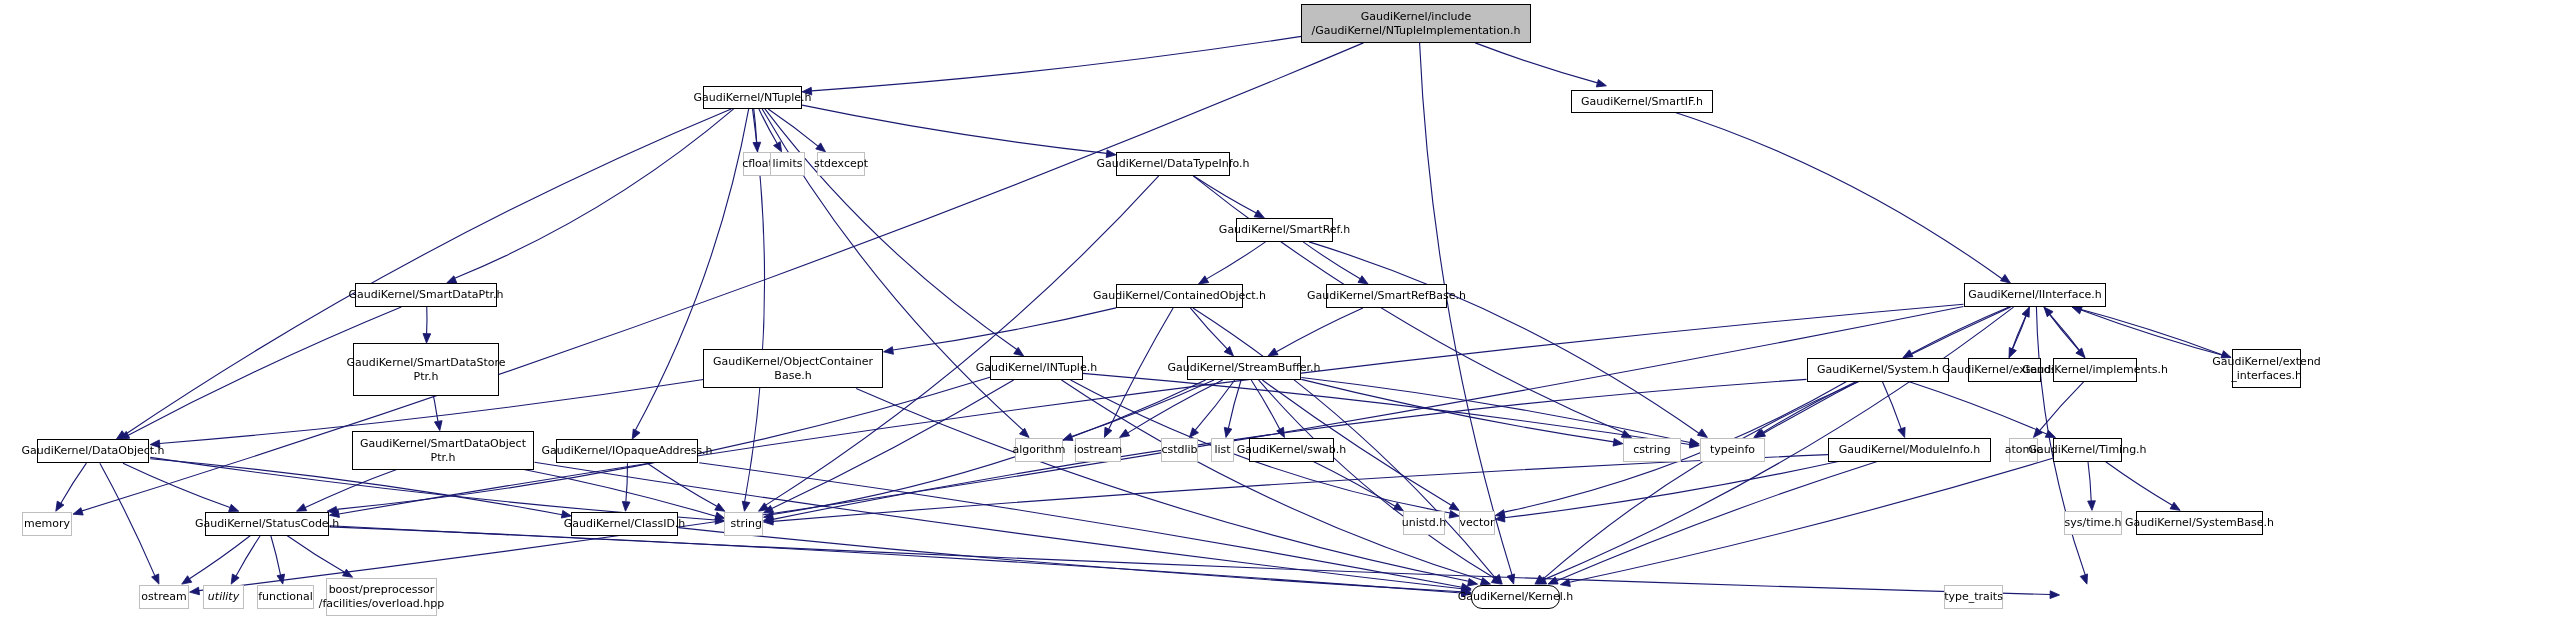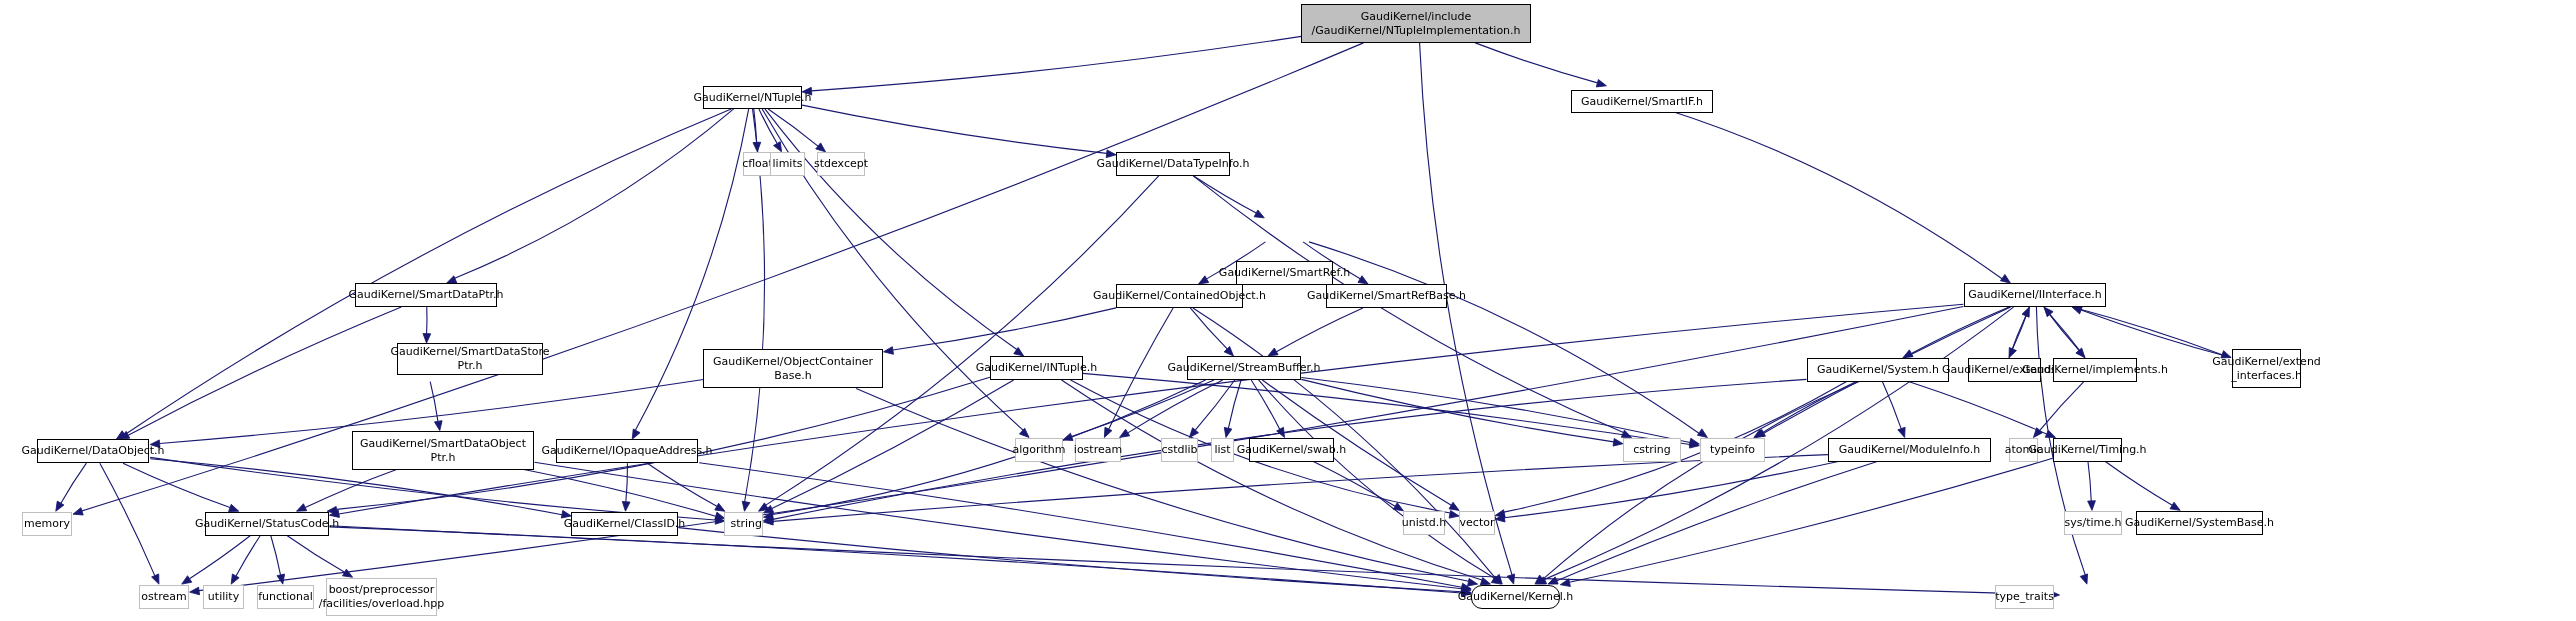--- a/index.html
+++ b/index.html
@@ -202,26 +202,26 @@
 
 <div id="nodes">
     <div class="node root" style="left: 1301px; top: 4.3px; width: 230px; height: 39px;"><span>GaudiKernel/include
 /GaudiKernel/NTupleImplementation.h</span></div>
     <div class="node local" style="left: 703px; top: 86px; width: 99px; height: 23px;"><span>GaudiKernel/NTuple.h</span></div>
     <div class="node local" style="left: 1571px; top: 90px; width: 142px; height: 23px;"><span>GaudiKernel/SmartIF.h</span></div>
     <div class="node system" style="left: 743px; top: 152px; width: 29px; height: 24px; color: rgb(0, 0, 0);"><span style="color: rgb(0, 0, 0);">cfloat</span></div>
     <div class="node system" style="left: 770px; top: 152px; width: 35px; height: 24px; color: rgb(0, 0, 0);"><span style="color: rgb(0, 0, 0);">limits</span></div>
     <div class="node system" style="left: 817px; top: 152px; width: 48px; height: 24px; color: rgb(0, 0, 0);"><span style="color: rgb(0, 0, 0);">stdexcept</span></div>
     <div class="node local" style="left: 1116px; top: 152px; width: 114px; height: 24px;"><span>GaudiKernel/DataTypeInfo.h</span></div>
-    <div class="node local" style="left: 1236px; top: 218px; width: 97px; height: 24px; margin-top: 43px;"><span>GaudiKernel/SmartRef.h</span></div>
+    <div class="node local" style="left: 1236px; top: 218px; width: 97px; height: 24px;"><span>GaudiKernel/SmartRef.h</span></div>
     <div class="node local" style="left: 355px; top: 283px; width: 142px; height: 24px;"><span>GaudiKernel/SmartDataPtr.h</span></div>
     <div class="node local" style="left: 1116px; top: 284px; width: 127px; height: 24px;"><span>GaudiKernel/ContainedObject.h</span></div>
     <div class="node local" style="left: 1326px; top: 284px; width: 121px; height: 24px;"><span>GaudiKernel/SmartRefBase.h</span></div>
     <div class="node local" style="left: 1964px; top: 283px; width: 142px; height: 24px;"><span>GaudiKernel/IInterface.h</span></div>
-    <div class="node local" style="left: 353px; top: 343px; width: 146px; height: 32px; margin-left: 44px;"><span>GaudiKernel/SmartDataStore
+    <div class="node local" style="left: 353px; top: 343px; width: 146px; height: 53px;"><span>GaudiKernel/SmartDataStore
 Ptr.h</span></div>
     <div class="node local" style="left: 703px; top: 349px; width: 180px; height: 39px;"><span>GaudiKernel/ObjectContainer
 Base.h</span></div>
     <div class="node local" style="left: 990px; top: 356px; width: 93px; height: 24px;"><span>GaudiKernel/INTuple.h</span></div>
     <div class="node local" style="left: 1187px; top: 356px; width: 114px; height: 24px;"><span>GaudiKernel/StreamBuffer.h</span></div>
     <div class="node local" style="left: 1807px; top: 358px; width: 142px; height: 24px;"><span>GaudiKernel/System.h</span></div>
     <div class="node local" style="left: 1968px; top: 358px; width: 73px; height: 24px;"><span>GaudiKernel/extends.h</span></div>
     <div class="node local" style="left: 2053px; top: 358px; width: 84px; height: 24px;"><span>GaudiKernel/implements.h</span></div>
     <div class="node local" style="left: 2232px; top: 349px; width: 69px; height: 39px;"><span>GaudiKernel/extend
 _interfaces.h</span></div>
@@ -241,20 +241,20 @@
     <div class="node local" style="left: 2053px; top: 438px; width: 69px; height: 24px;"><span>GaudiKernel/Timing.h</span></div>
     <div class="node system" style="left: 22px; top: 512px; width: 50px; height: 24px; color: rgb(0, 0, 0);"><span style="color: rgb(0, 0, 0);">memory</span></div>
     <div class="node local" style="left: 205px; top: 512px; width: 124px; height: 24px;"><span>GaudiKernel/StatusCode.h</span></div>
     <div class="node local" style="left: 571px; top: 512px; width: 107px; height: 24px;"><span>GaudiKernel/ClassID.h</span></div>
     <div class="node system" style="left: 724px; top: 512px; width: 39px; height: 24px; color: rgb(0, 0, 0); justify-content: flex-end;"><span style="color: rgb(0, 0, 0);">string</span></div>
     <div class="node system" style="left: 1403px; top: 511px; width: 42px; height: 24px; color: rgb(0, 0, 0);"><span style="color: rgb(0, 0, 0);">unistd.h</span></div>
     <div class="node system" style="left: 1459px; top: 511px; width: 36px; height: 24px; color: rgb(0, 0, 0); text-align: right;"><span style="color: rgb(0, 0, 0);">vector</span></div>
     <div class="node system" style="left: 2064px; top: 511px; width: 58px; height: 24px; color: rgb(0, 0, 0);"><span style="color: rgb(0, 0, 0);">sys/time.h</span></div>
     <div class="node local" style="left: 2136px; top: 511px; width: 127px; height: 24px;"><span>GaudiKernel/SystemBase.h</span></div>
     <div class="node system" style="left: 139px; top: 585px; width: 50px; height: 24px; color: rgb(0, 0, 0);"><span style="color: rgb(0, 0, 0);">ostream</span></div>
-    <div class="node system" style="left: 203px; top: 585px; width: 41px; height: 24px; color: rgb(0, 0, 0);"><span style="color: rgb(0, 0, 0);">utility</span></div>
+    <div class="node system" style="left: 203px; top: 585px; width: 41px; height: 24px; color: rgb(0, 0, 0);"><span style="color: rgb(0, 0, 0); font-style: italic;">utility</span></div>
     <div class="node system" style="left: 257px; top: 585px; width: 57px; height: 24px; color: rgb(0, 0, 0);"><span style="color: rgb(0, 0, 0);">functional</span></div>
     <div class="node system" style="left: 326px; top: 578px; width: 111px; height: 38px; color: rgb(0, 0, 0);"><span style="color: rgb(0, 0, 0);">boost/preprocessor
 /facilities/overload.hpp</span></div>
     <div class="node local" style="left: 1471px; top: 585px; width: 89px; height: 24px; border-radius: 11px;"><span>GaudiKernel/Kernel.h</span></div>
-    <div class="node system" style="left: 1995px; top: 585px; width: 59px; height: 24px; color: rgb(0, 0, 0);"><span style="color: rgb(0, 0, 0);">type_traits</span></div>
+    <div class="node system" style="left: 1944px; top: 585px; width: 59px; height: 24px; color: rgb(0, 0, 0);"><span style="color: rgb(0, 0, 0);">type_traits</span></div>
   </div>
 
 
 </body></html>

